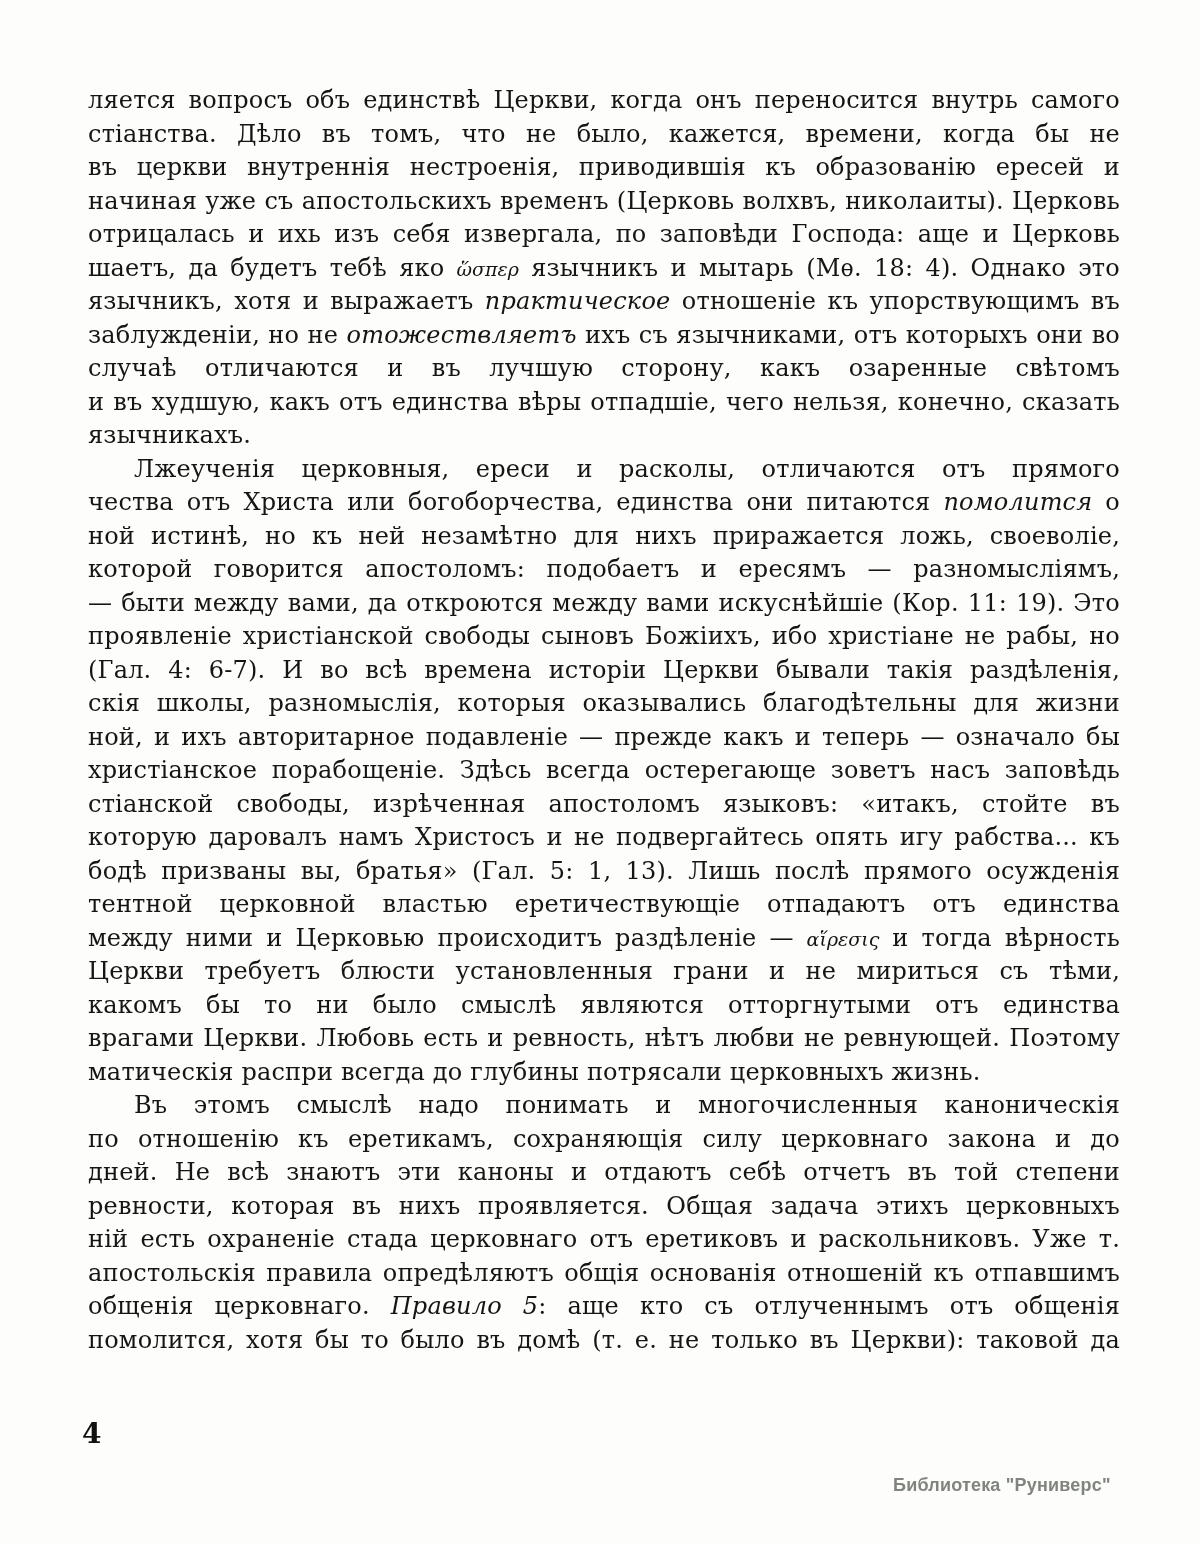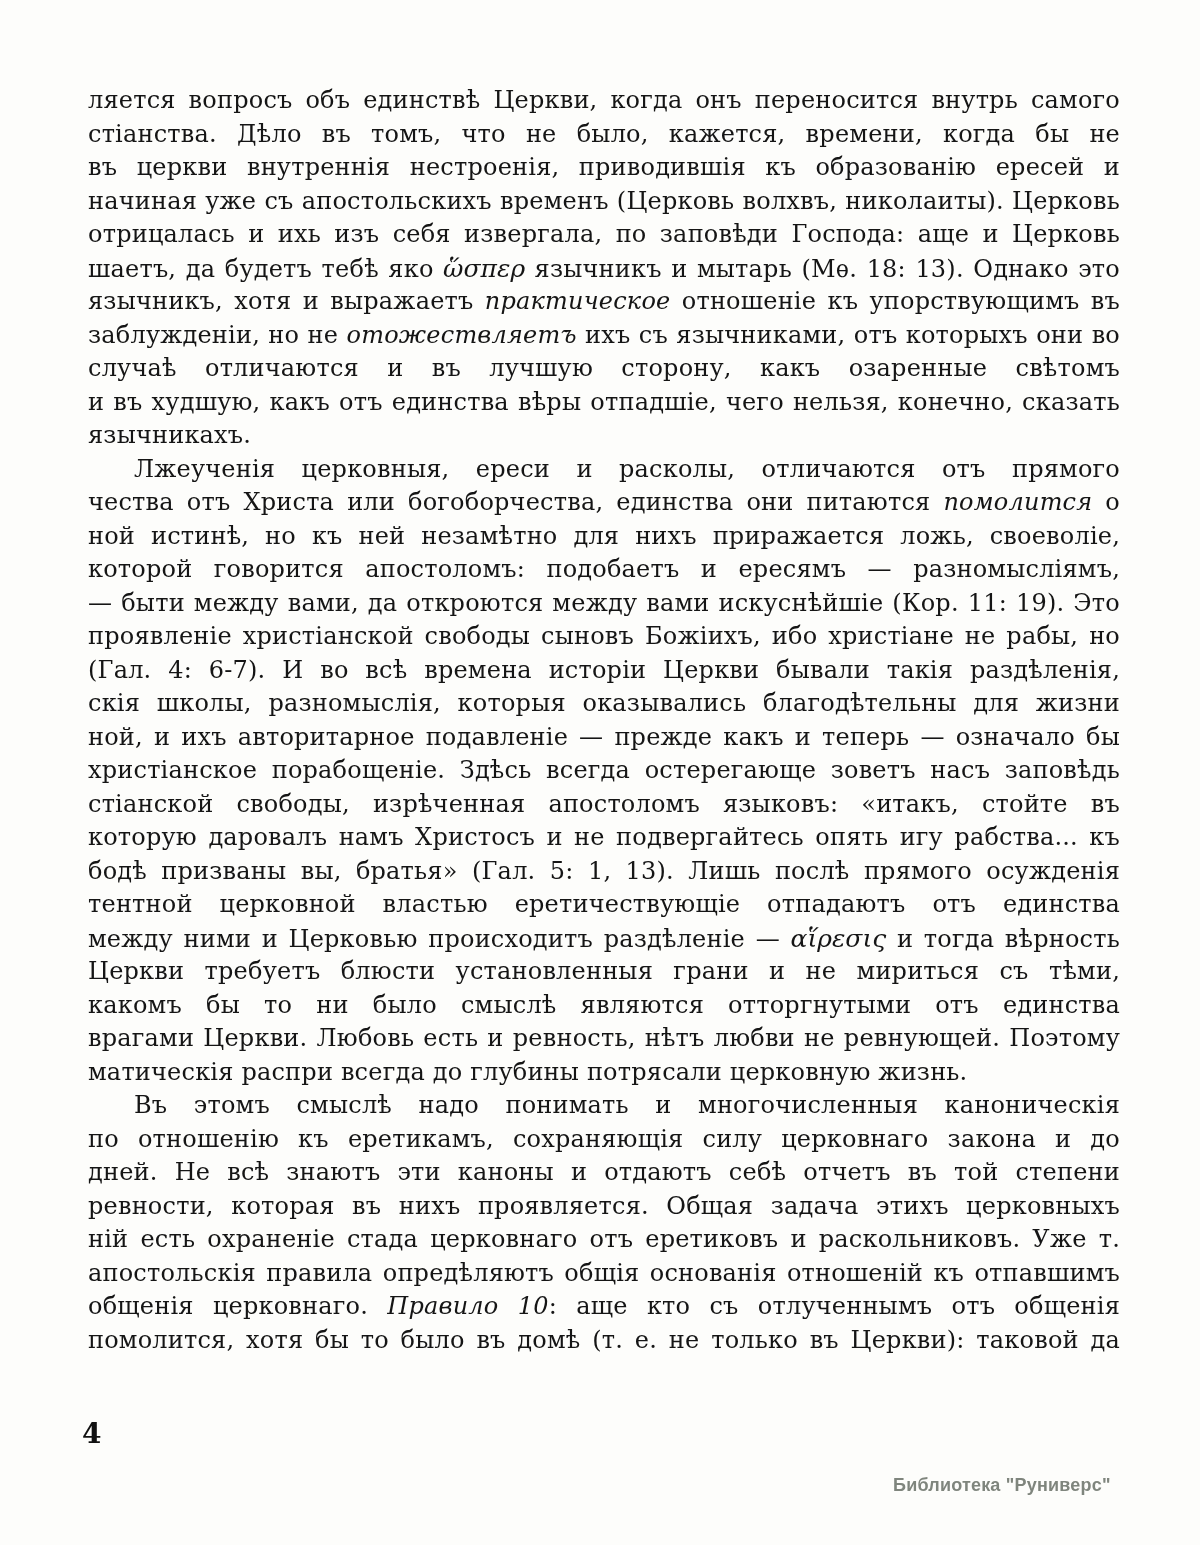--- a/index.html
+++ b/index.html
@@ -35,21 +35,21 @@
   }
   .line.lastline {
     text-align: left;
     text-align-last: left;
   }
   .line.firstline {
     text-indent: 46px;
   }
   .line i { font-style: italic; }
   .line i.gk {
-    font-size: 25px;
+    font-size: 19px;
     letter-spacing: 0;
   }
   .page-number {
     position: absolute;
     left: 82px;
     top: 1417px;
     font-size: 28px;
     font-weight: bold;
     font-family: "DejaVu Serif", serif;
     color: #111;
@@ -68,21 +68,21 @@
 <body>
 
 <div class="page" style="background: rgb(253, 253, 251); color: rgb(21, 21, 21);">
   <div class="text-block">
       <div class="para">
         <div class="line"><span>ляется вопросъ объ единствѣ Церкви, когда онъ переносится внутрь самого хри-</span></div>
         <div class="line"><span>стіанства. Дѣло въ томъ, что не было, кажется, времени, когда бы не существовали</span></div>
         <div class="line"><span>въ церкви внутреннія нестроенія, приводившія къ образованію ересей и расколовъ,</span></div>
         <div class="line"><span>начиная уже съ апостольскихъ временъ (Церковь волхвъ, николаиты). Церковь</span></div>
         <div class="line"><span>отрицалась и ихь изъ себя извергала, по заповѣди Господа: аще и Церковь преслу-</span></div>
-        <div class="line"><span>шаетъ, да будетъ тебѣ яко </span><i class="gk">ὥσπερ</i><span> язычникъ и мытарь (Мѳ. 18: 13). Однако это </span></div>
+        <div class="line"><span>шаетъ, да будетъ тебѣ яко </span><i class="gk">ὥσπερ</i><span> язычникъ и мытарь (Мѳ. 18: 4). Однако это </span></div>
         <div class="line"><span>язычникъ, хотя и выражаетъ </span><i>практическое</i><span> отношеніе къ упорствующимъ въ своемъ</span></div>
         <div class="line"><span>заблужденіи, но не </span><i>отожествляетъ</i><span> ихъ съ язычниками, отъ которыхъ они во всякомъ</span></div>
         <div class="line"><span>случаѣ отличаются и въ лучшую сторону, какъ озаренные свѣтомъ Христовымъ,</span></div>
         <div class="line"><span>и въ худшую, какъ отъ единства вѣры отпадшіе, чего нельзя, конечно, сказать объ</span></div>
         <div class="line lastline"><span>язычникахъ.</span></div>
       </div>
       <div class="para">
         <div class="line firstline"><span>Лжеученія церковныя, ереси и расколы, отличаются отъ прямого отступни-</span></div>
         <div class="line"><span>чества отъ Христа или богоборчества, единства они питаются </span><i>помолится</i><span> о церков-</span></div>
         <div class="line"><span>ной истинѣ, но къ ней незамѣтно для нихъ приражается ложь, своеволіе, своемысліе.</span></div>
@@ -94,28 +94,28 @@
         <div class="line"><span>ной, и ихъ авторитарное подавленіе — прежде какъ и теперь — означало бы не-</span></div>
         <div class="line"><span>христіанское порабощеніе. Здѣсь всегда остерегающе зоветъ насъ заповѣдь хри-</span></div>
         <div class="line"><span>стіанской свободы, изрѣченная апостоломъ языковъ: «итакъ, стойте въ свободѣ,</span></div>
         <div class="line"><span>которую даровалъ намъ Христосъ и не подвергайтесь опять игу рабства... къ сво-</span></div>
         <div class="line"><span>бодѣ призваны вы, братья» (Гал. 5: 1, 13). Лишь послѣ прямого осужденія компе-</span></div>
         <div class="line"><span>тентной церковной властью еретичествующіе отпадаютъ отъ единства церковнаго,</span></div>
         <div class="line"><span>между ними и Церковью происходитъ раздѣленіе — </span><i class="gk">αἵρεσις</i><span> и тогда вѣрность</span></div>
         <div class="line"><span>Церкви требуетъ блюсти установленныя грани и не мириться съ тѣми, которые въ</span></div>
         <div class="line"><span>какомъ бы то ни было смыслѣ являются отторгнутыми отъ единства церковнаго и</span></div>
         <div class="line"><span>врагами Церкви. Любовь есть и ревность, нѣтъ любви не ревнующей. Поэтому дог-</span></div>
-        <div class="line lastline"><span>матическія распри всегда до глубины потрясали церковную жизнь.</span></div>
+        <div class="line lastline"><span>матическія распри всегда до глубины потрясали церковныхъ жизнь.</span></div>
       </div>
       <div class="para">
         <div class="line firstline"><span>Въ этомъ смыслѣ надо понимать и многочисленныя каноническія  опредѣленія</span></div>
         <div class="line"><span>по отношенію къ еретикамъ, сохраняющія силу церковнаго закона и до нашихъ</span></div>
         <div class="line"><span>дней. Не всѣ знаютъ эти каноны и отдаютъ себѣ отчетъ въ той степени церковной</span></div>
         <div class="line"><span>ревности, которая въ нихъ проявляется. Общая задача этихъ церковныхъ постановле-</span></div>
         <div class="line"><span>ній есть охраненіе стада церковнаго отъ еретиковъ и раскольниковъ. Уже т. наз.</span></div>
         <div class="line"><span>апостольскія правила опредѣляютъ общія основанія отношеній къ отпавшимъ отъ</span></div>
-        <div class="line"><span>общенія церковнаго. </span><i>Правило 10</i><span>: аще кто съ отлученнымъ  отъ общенія церковнаго</span></div>
+        <div class="line"><span>общенія церковнаго. </span><i>Правило 5</i><span>: аще кто съ отлученнымъ  отъ общенія церковнаго</span></div>
         <div class="line"><span>помолится, хотя бы то было въ домѣ (т. е. не только въ Церкви): таковой да будетъ</span></div>
       </div>
     </div>
   <div class="page-number">4</div>
   <div class="watermark" style="color: rgb(127, 133, 125);">Библиотека "Руниверс"</div>
 </div>
 
 </body></html>

